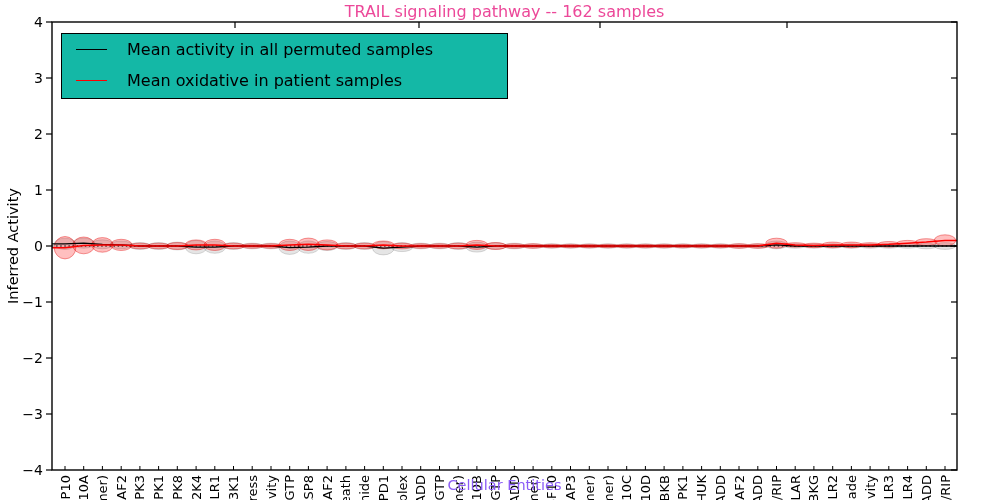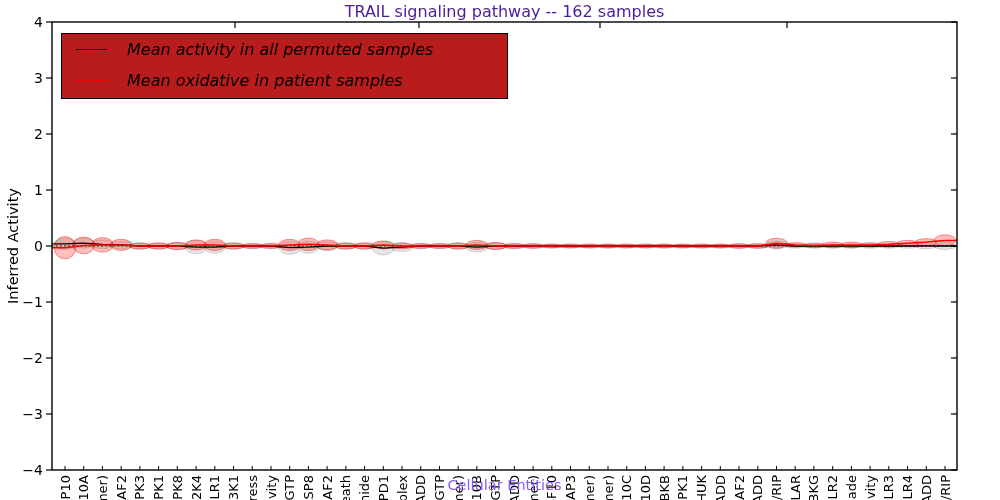--- a/index.html
+++ b/index.html
@@ -3,33 +3,33 @@
 <meta charset="utf-8">
 <style>
   html,body{margin:0;padding:0;background:#fff;}
   #figure{
     position:relative;width:1000px;height:500px;background:#ffffff;
     font-family:"DejaVu Sans","Liberation Sans",sans-serif;color:#000;overflow:hidden;
   }
   #chart{position:absolute;left:0;top:0;}
   .chart-title{
     position:absolute;left:52px;top:2px;width:905px;text-align:center;
-    font-size:16px;color:#4c1d95;white-space:nowrap;
+    font-size:16px;color:#ec4899;white-space:nowrap;
   }
   .x-axis-label{
     position:absolute;left:52px;top:477px;width:905px;text-align:center;
     font-size:14.5px;color:#8b5cf6;
   }
   .y-axis-label{
     position:absolute;left:13px;top:246px;transform:translate(-50%,-50%) rotate(-90deg);
     font-size:14.5px;color:#000;white-space:nowrap;
   }
   .legend{
     position:absolute;left:61px;top:33px;width:447px;height:66px;
-    background:#b91c1c;border:1.5px solid #000;box-sizing:border-box;font-style:italic;
+    background:#14b8a6;border:1.5px solid #000;box-sizing:border-box;
   }
   .legend-row{display:flex;align-items:center;height:31px;padding-left:14px;}
   .legend-swatch{display:inline-block;width:31px;height:0;border-top:1.7px solid #000;margin-right:20px;flex:none;}
   .legend-label{font-size:16px;white-space:nowrap;}
   text{font-family:"DejaVu Sans","Liberation Sans",sans-serif;}
 </style>
 </head>
 <body>
 
 <div id="figure">

